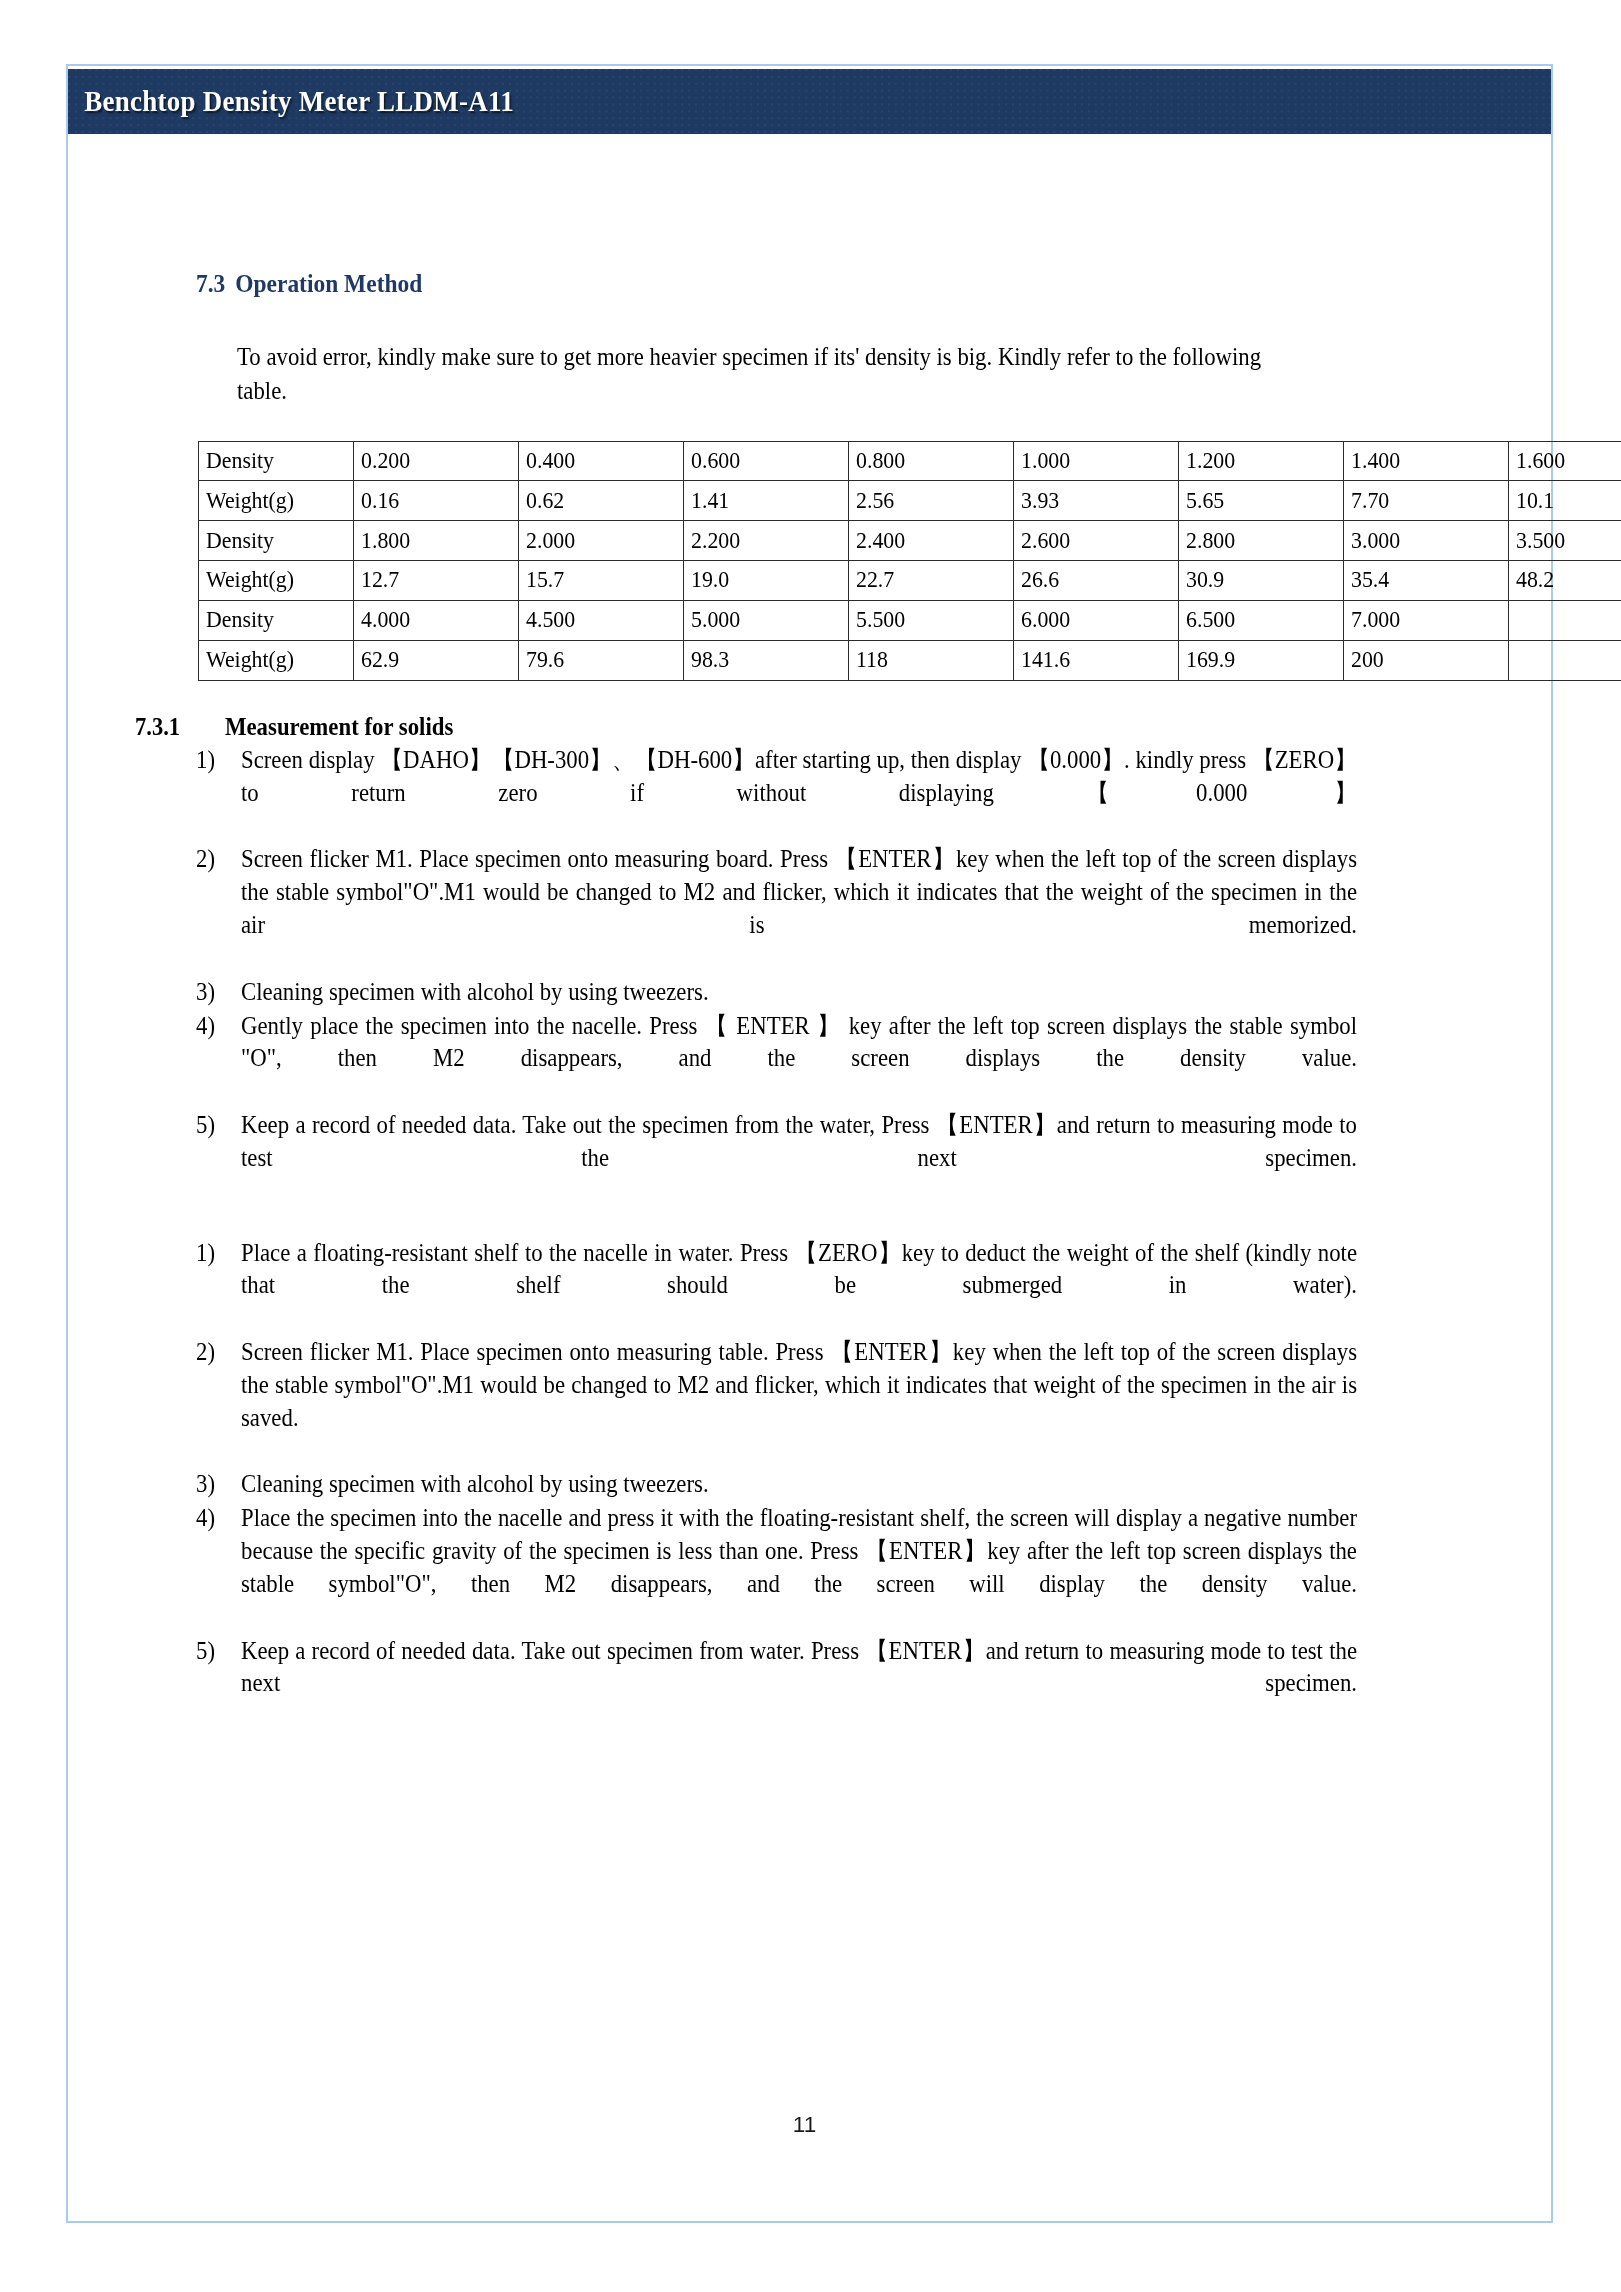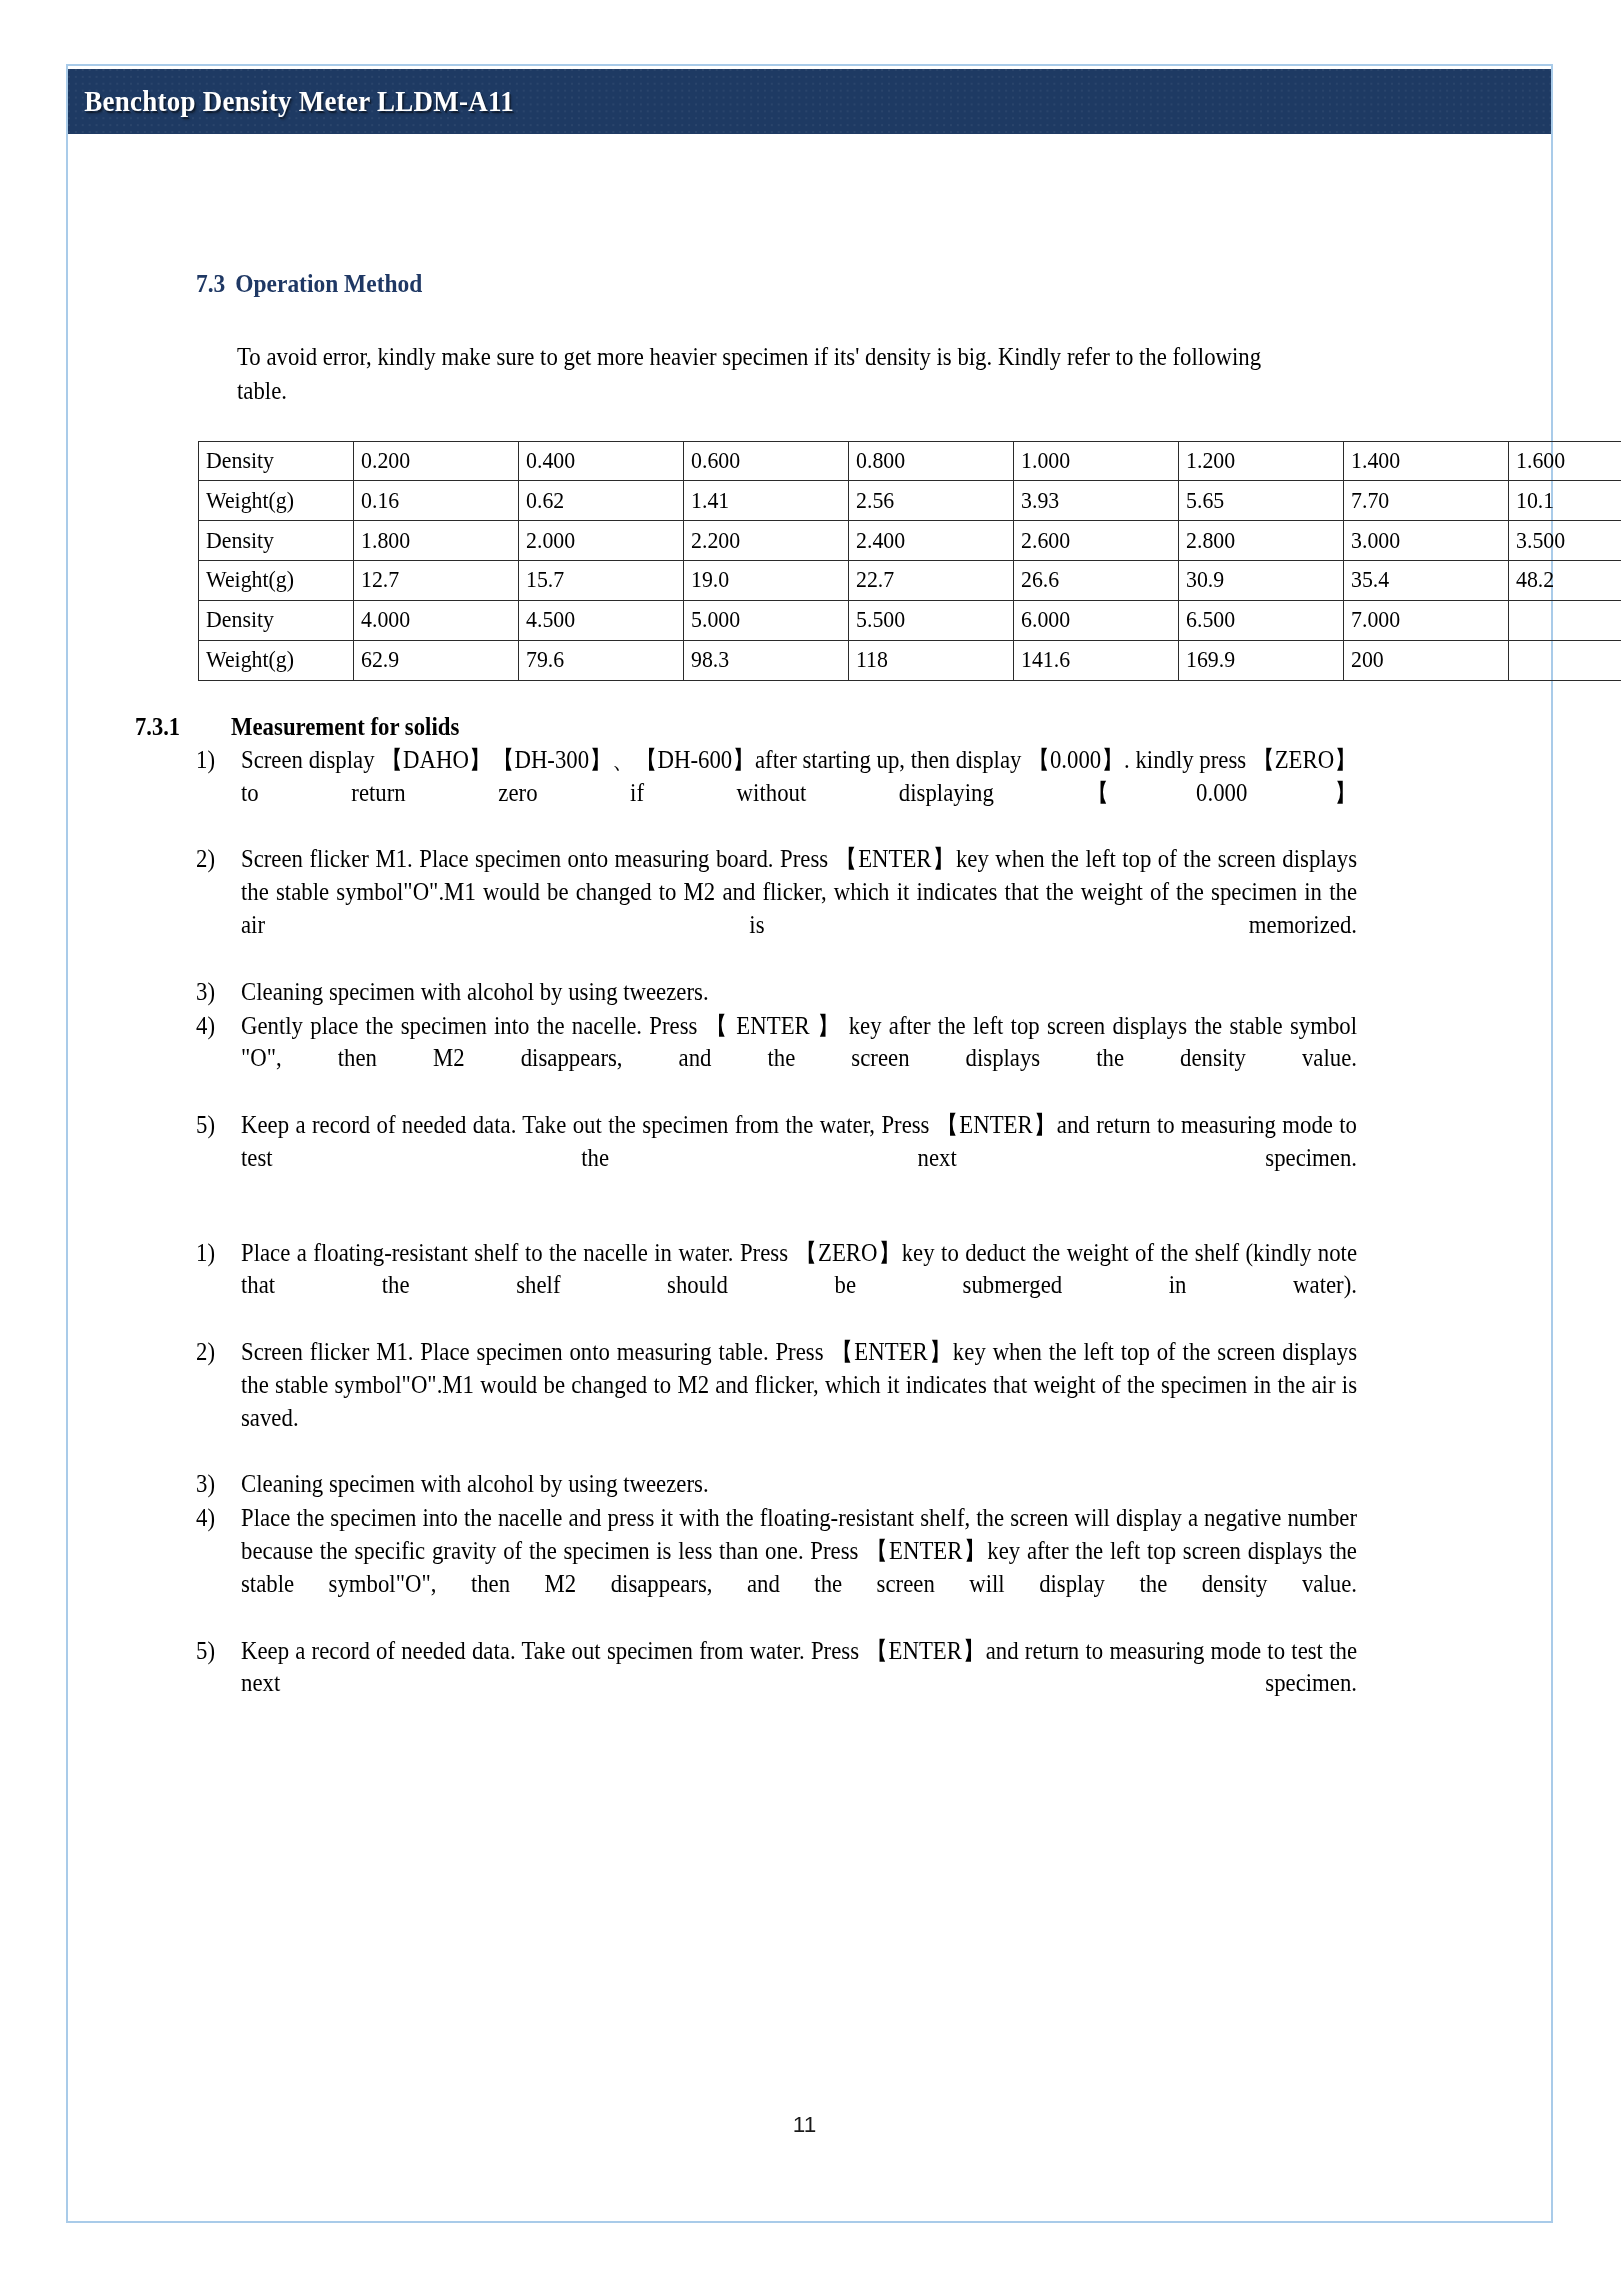--- a/index.html
+++ b/index.html
@@ -116,21 +116,20 @@
   
   .sec-block { margin-top: 29px; }
 
   .sec-head {
     display: flex;
     align-items: flex-start;
     font-weight: bold;
     font-size: 24.5px;
     line-height: 1.35;
     color: #000;
-    gap: 6px;
   }
   .sec-head .sec-num {
     width: 90px;
     flex: 0 0 90px;
     margin-left: -61px;
     transform: scaleX(0.92);
     transform-origin: left center;
   }
   .sec-head .sec-text {
     flex: 1 1 auto;

